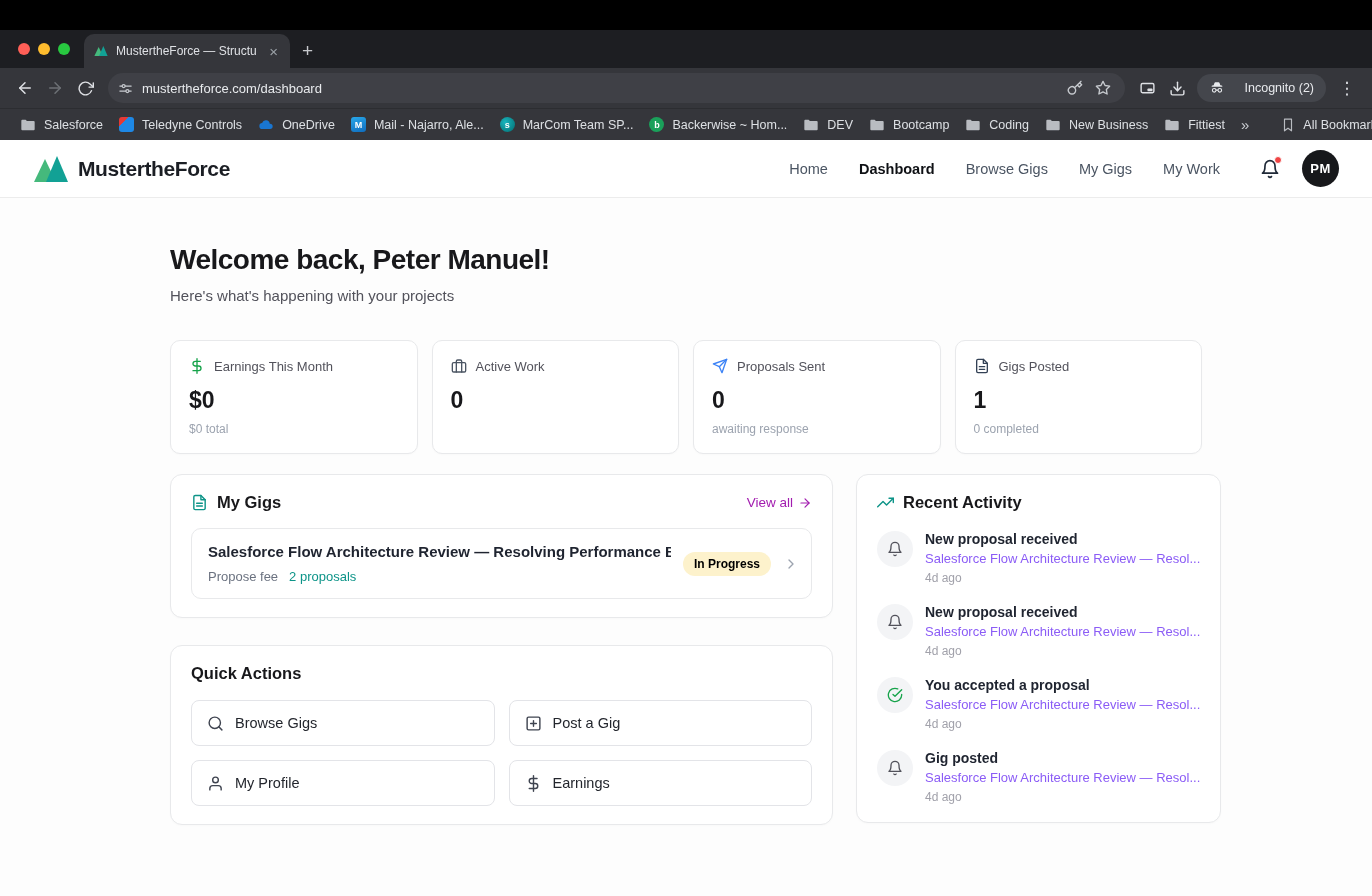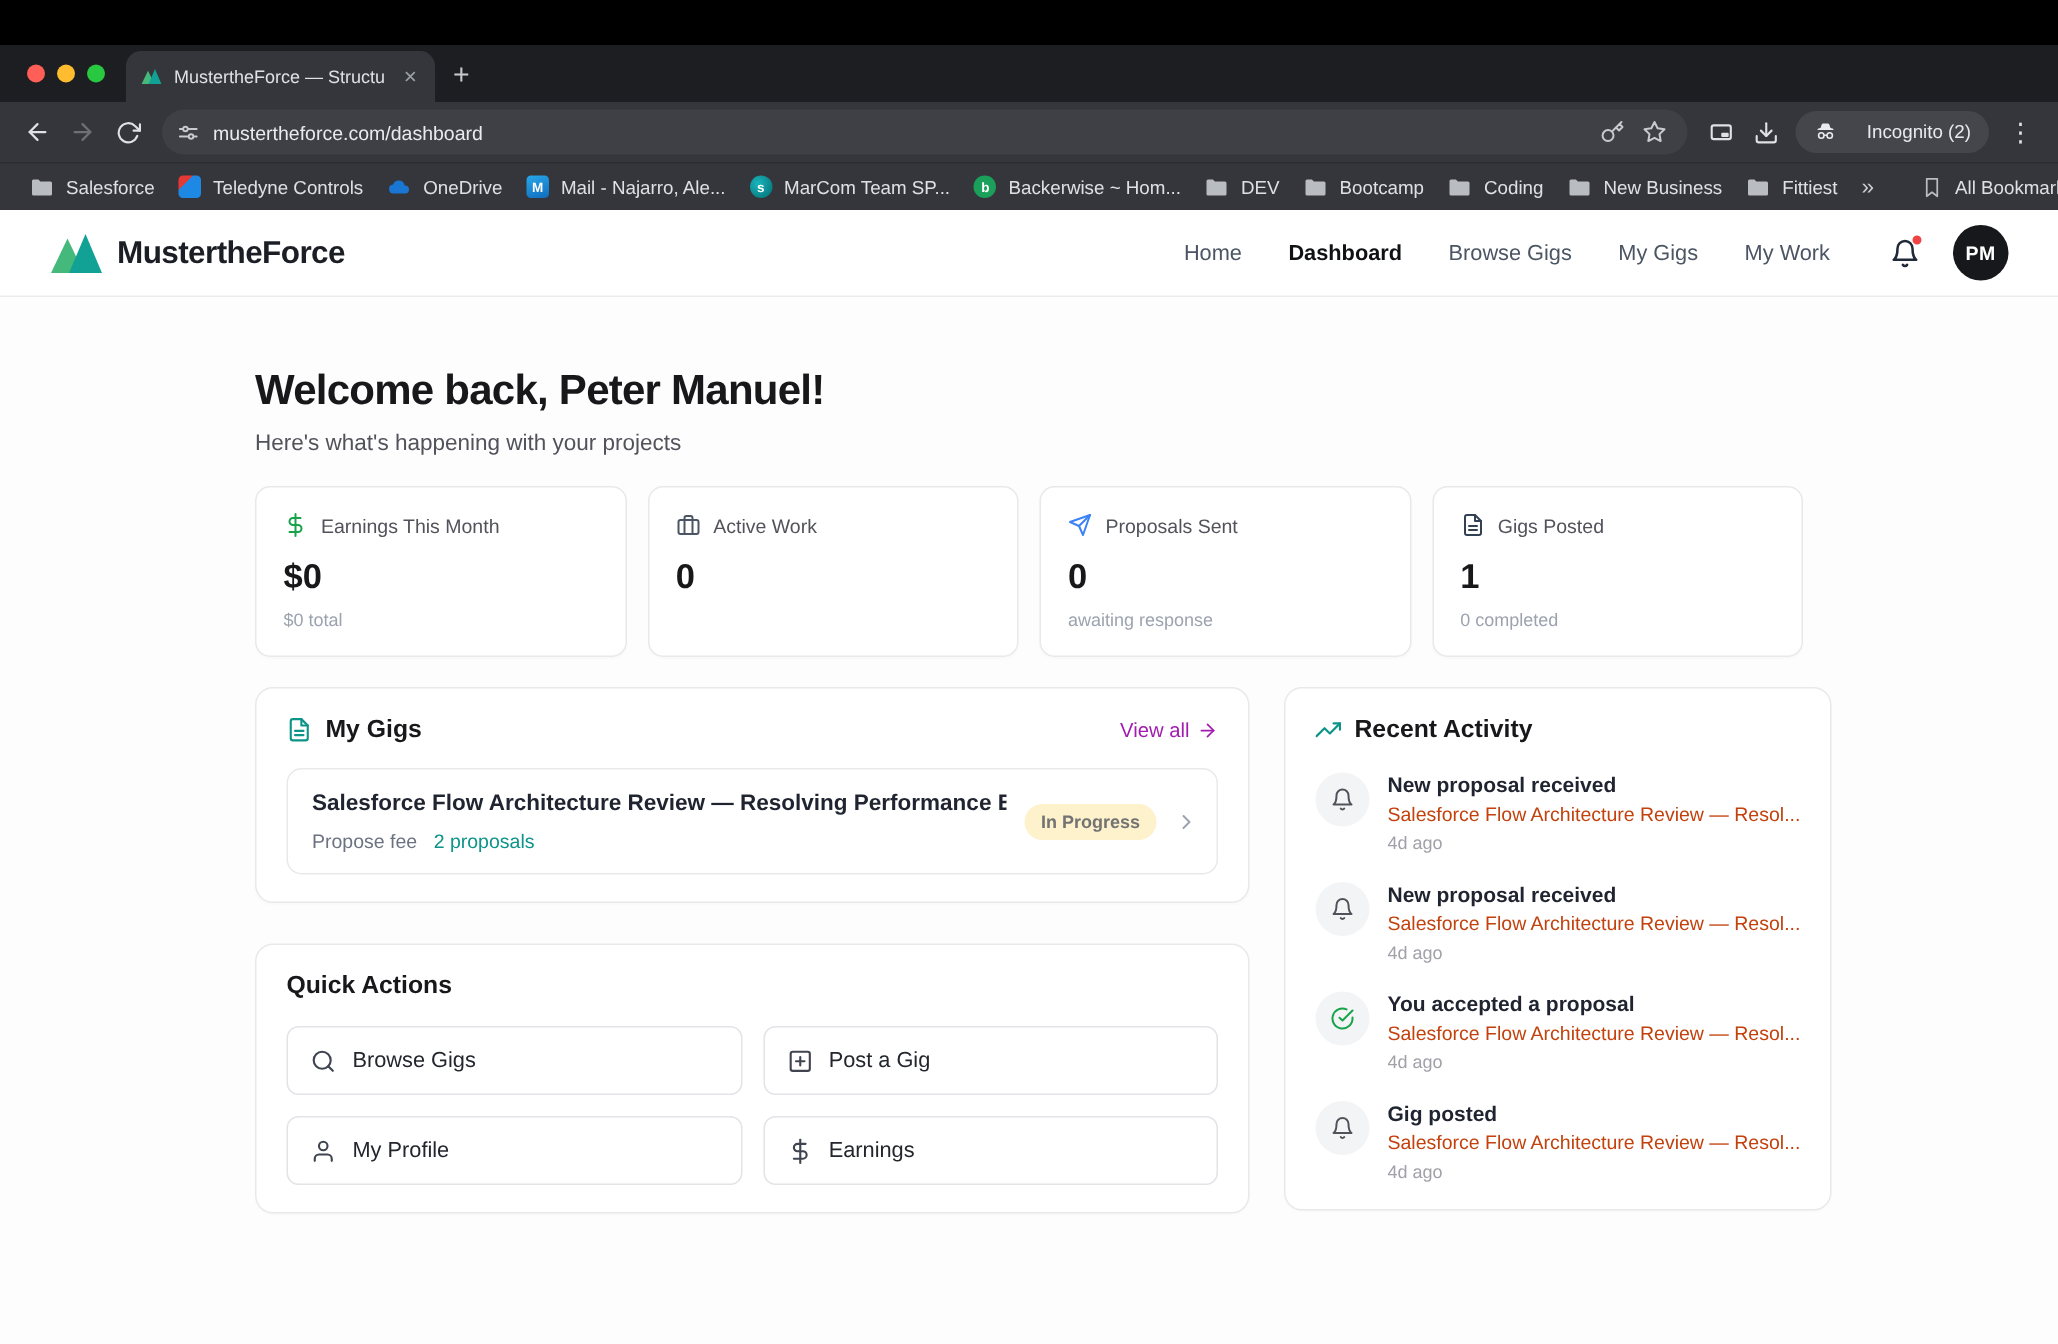--- a/index.html
+++ b/index.html
@@ -53,21 +53,21 @@
   .nav-link.active { color:#0f1115; font-weight:700; }
   .bell-wrap { position:relative; margin-left:40px; cursor:pointer; color:#1f2937; display:flex; }
   .bell-dot { position:absolute; top:-3px; right:-2px; width:8px; height:8px; border-radius:50%; background:#ef4444; border:1.5px solid #fff; }
   .avatar { width:37px; height:37px; border-radius:50%; background:#17181b; color:#fff; font-size:13px; font-weight:700; display:flex; align-items:center; justify-content:center; margin-left:22px; cursor:pointer; letter-spacing:0.4px; }
 
   
   .main { flex:1; background:#fdfdfd; padding:46px 170px 0 170px; overflow:hidden; }
   .welcome-title { font-size:28px; font-weight:700; color:#18181b; letter-spacing:-0.5px; }
   .welcome-sub { margin-top:11px; font-size:15px; color:#52525b; }
 
-  .stats-row { margin-top:20px; display:grid; grid-template-columns:repeat(4,1fr); gap:14px; }
+  .stats-row { margin-top:36px; display:grid; grid-template-columns:repeat(4,1fr); gap:14px; }
   .stat-card { background:#fff; border:1px solid #e8e9eb; border-radius:10px; padding:17px 18px; box-shadow:0 1px 2px rgba(0,0,0,0.02); }
   .stat-head { display:flex; align-items:center; gap:9px; }
   .stat-label { font-size:13px; color:#52525b; }
   .stat-value { margin-top:13px; font-size:23px; font-weight:700; color:#18181b; }
   .stat-sub { margin-top:8px; font-size:12px; color:#9ca3af; min-height:14px; }
   .ic-dollar { color:#16a34a; } .ic-briefcase { color:#4b5563; } .ic-send { color:#3b82f6; } .ic-file-dark { color:#334155; }
 
   .cols { margin-top:20px; display:flex; gap:23px; align-items:flex-start; }
   .left-col { width:663px; flex:none; display:flex; flex-direction:column; gap:27px; }
   .right-col { flex:1; }
@@ -77,35 +77,35 @@
   .card-title-wrap { display:flex; align-items:center; gap:9px; }
   .card-title { font-size:16.5px; font-weight:700; color:#18181b; }
   .ic-teal { color:#0d9488; }
   .view-all { display:flex; align-items:center; gap:5px; color:#a21caf; font-size:13.5px; font-weight:500; cursor:pointer; }
 
   .gig-item { margin-top:16px; border:1px solid #e8e9eb; border-radius:10px; padding:14px 12px 14px 16px; display:flex; align-items:center; gap:12px; cursor:pointer; }
   .gig-text { flex:1; min-width:0; }
   .gig-title { font-size:15px; font-weight:600; color:#1f2430; white-space:nowrap; overflow:hidden; }
   .gig-meta { margin-top:9px; font-size:13px; color:#6b7280; display:flex; gap:11px; }
   .gig-proposals { color:#0d9488; font-weight:500; cursor:pointer; }
-  .badge { background:#fdf2cc; color:#737373; font-size:12px; font-weight:600; padding:5px 11px; border-radius:999px; white-space:nowrap; flex:none; }
+  .badge { background:#fdf2cc; color:#000000; font-size:12px; font-weight:600; padding:5px 11px; border-radius:999px; white-space:nowrap; flex:none; }
   .gig-chevron { color:#9ca3af; display:flex; flex:none; }
 
   .qa-title { font-size:16.5px; font-weight:700; color:#18181b; }
   .qa-grid { margin-top:17px; display:grid; grid-template-columns:1fr 1fr; gap:14px; }
   .qa-btn { height:46px; background:#fff; border:1px solid #e3e4e8; border-radius:8px; display:flex; align-items:center; gap:11px; padding:0 15px; font-size:14.5px; font-weight:500; color:#23262d; cursor:pointer; }
   .qa-ic { color:#3f4450; display:flex; }
 
   .act-list { margin-top:19px; display:flex; flex-direction:column; gap:19px; }
   .act-item { display:flex; gap:12px; }
   .act-ic { width:36px; height:36px; border-radius:50%; background:#f3f4f6; flex:none; display:flex; align-items:center; justify-content:center; color:#52525b; }
   .act-ic.green { color:#16a34a; }
   .act-body { min-width:0; }
   .act-title { font-size:14px; font-weight:600; color:#1f2430; }
-  .act-sub { margin-top:4px; font-size:13px; color:#c2410c; white-space:nowrap; overflow:hidden; }
+  .act-sub { margin-top:4px; font-size:13px; color:#8b5cf6; white-space:nowrap; overflow:hidden; }
   .act-time { margin-top:5px; font-size:12px; color:#a1a1aa; }
 
   svg { display:block; }
 </style>
 </head>
 <body>
 
 <div class="screen">
 
   <div class="menubar"></div>

